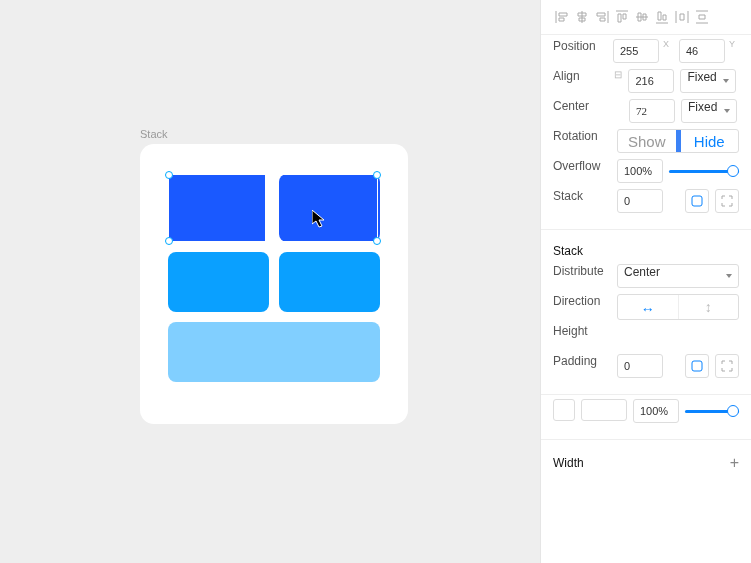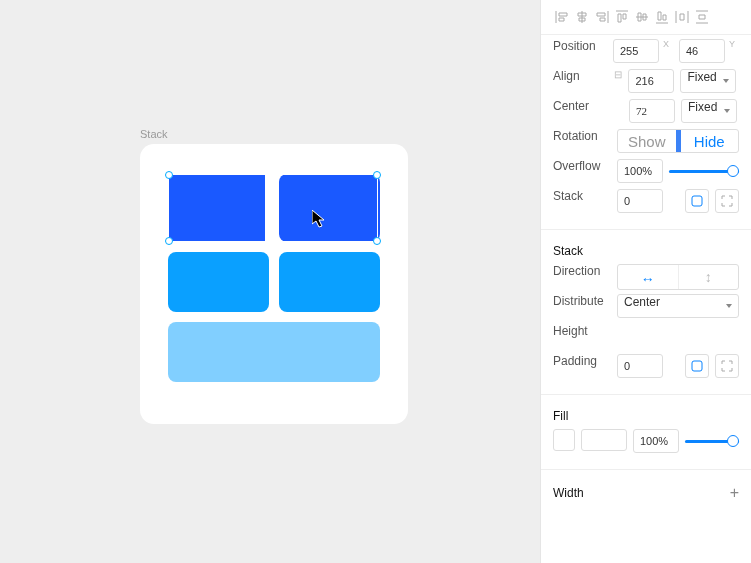--- a/index.html
+++ b/index.html
@@ -159,56 +159,55 @@
           <svg width="12" height="12">
             <path d="M1 4V1h3M8 1h3v3M11 8v3H8M4 11H1V8" fill="none" stroke="#aaa"></path>
           </svg>
         </div>
     </div>
   </div>
 
   <div class="section">
     <div class="sec-title">Stack</div>
     <div class="prow">
+      <div class="plabel">Distribute</div>
+      <div class="sel sel-wide"><span>Center</span></div>
+    </div>
+    <div class="prow">
       <div class="plabel">Direction</div>
       <div class="dir-seg">
         <div>
             <span style="color:#0a84ff;font-size:14px">↔</span>
           </div>
         <div>
             <span style="color:#bbb;font-size:14px">↕</span>
           </div>
       </div>
     </div>
     <div class="prow">
-      <div class="plabel">Distribute</div>
-      <div class="sel sel-wide"><span>Center</span></div>
-    </div>
-    <div class="prow">
       <div class="plabel">Height</div>
     </div>
     <div class="prow">
       <div class="plabel">Padding</div>
       <input class="num-in" value="0" style="">
       <div style="flex:1"></div>
       <div class="sq-btn">
           <svg width="12" height="12">
             <rect x="1" y="1" width="10" height="10" rx="2" fill="none" stroke="#0a84ff"></rect>
           </svg>
         </div>
       <div class="sq-btn">
           <svg width="12" height="12">
             <path d="M1 4V1h3M8 1h3v3M11 8v3H8M4 11H1V8" fill="none" stroke="#aaa"></path>
           </svg>
         </div>
     </div>
   </div>
 
   <div class="section">
-    <div class="sec-title">Fill</div>
     <div class="prow">
       <div class="swatch-box"></div>
       <div class="swatch-fill"></div>
       <input class="num-in" value="100%" style="">
       <div class="slider">
         <div class="track"></div>
           <div class="fill" style="width:100%"></div>
           <div class="knob" style="left:calc(100% - 12px)"></div>
       </div>
     </div>

